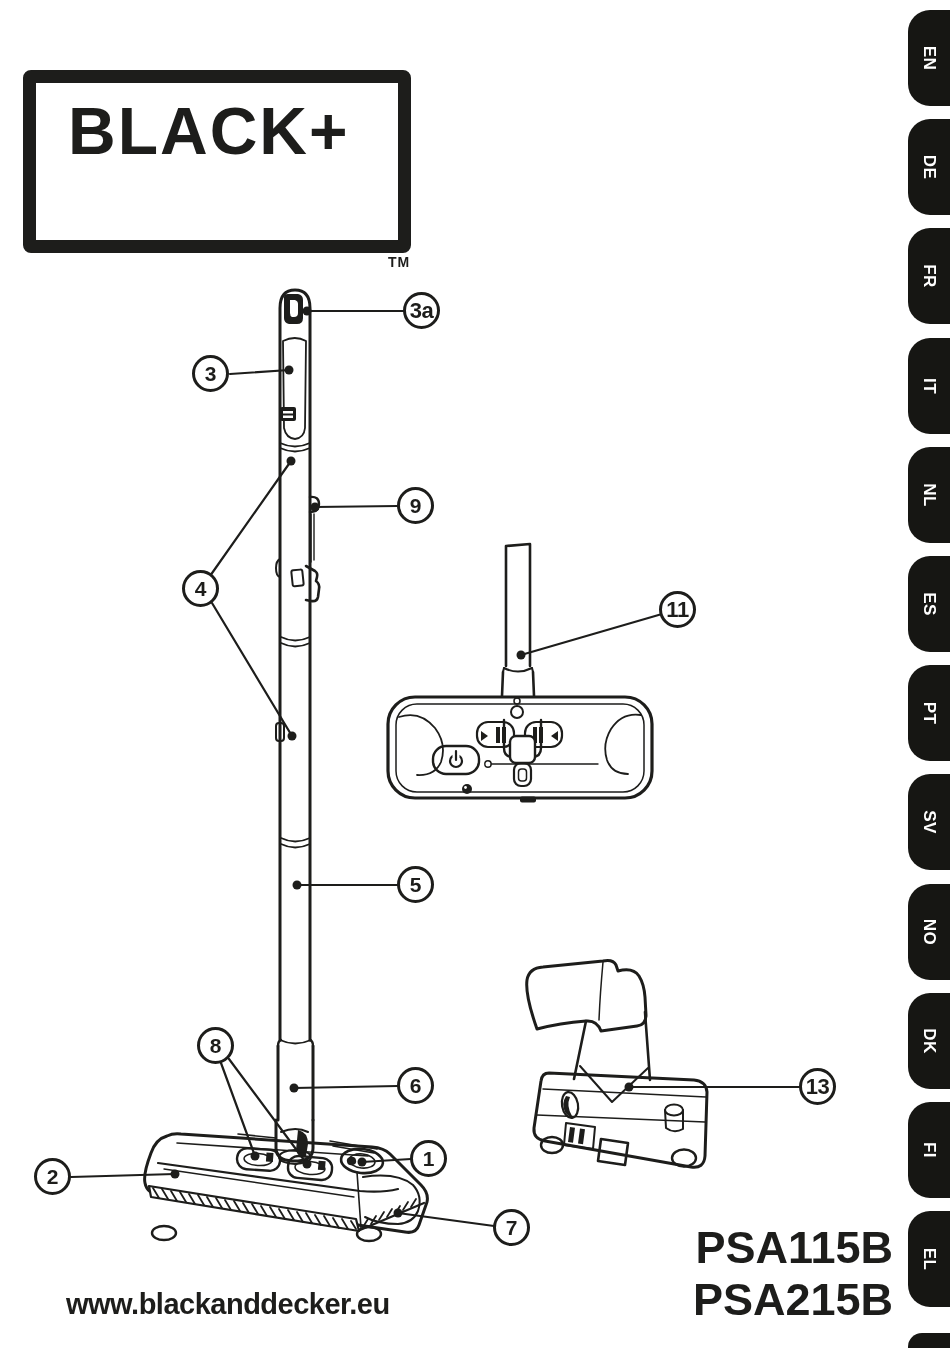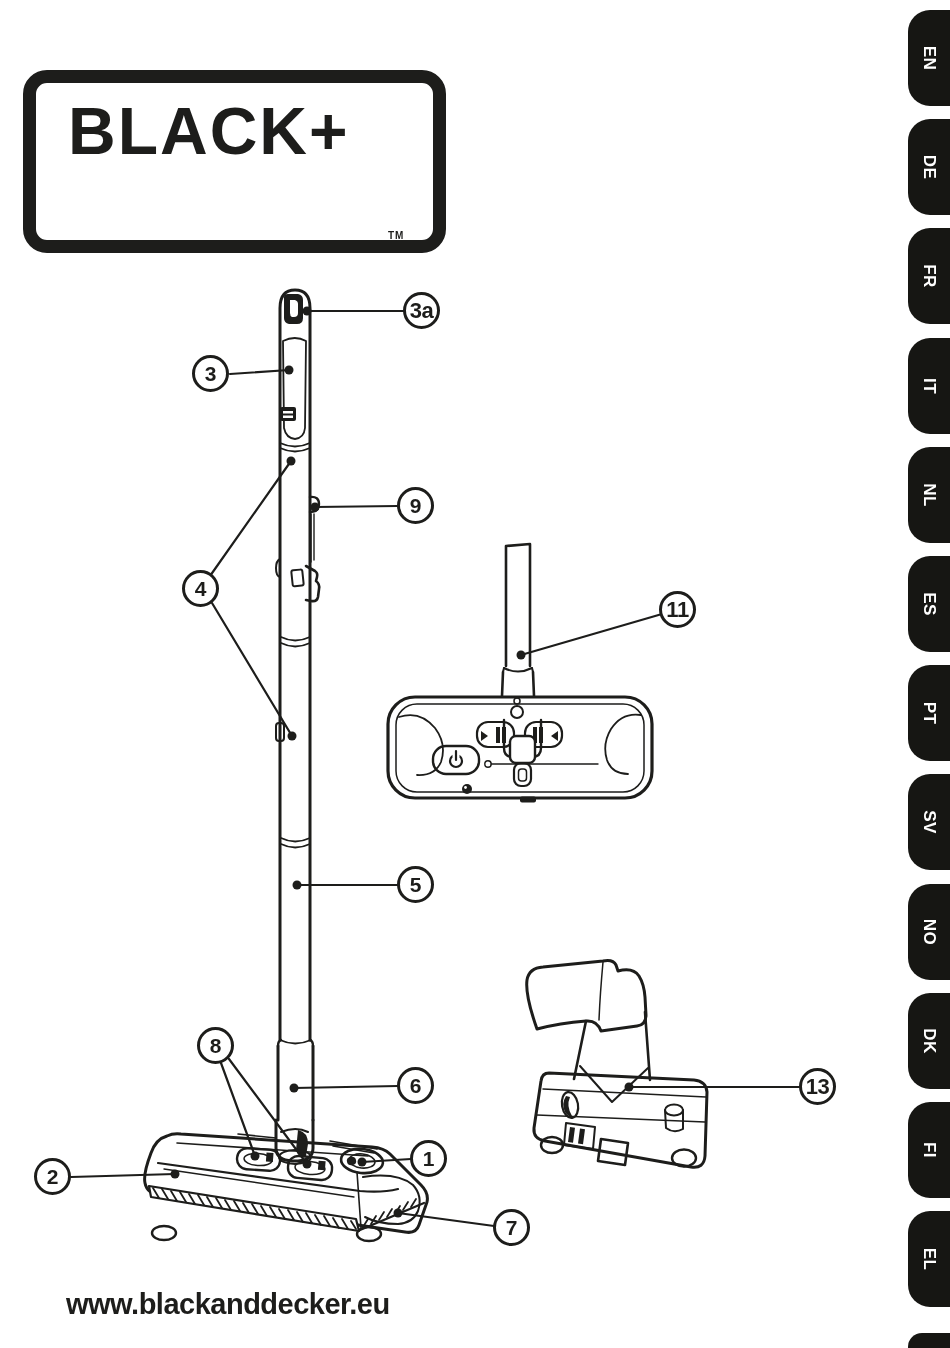--- a/index.html
+++ b/index.html
@@ -2,32 +2,32 @@
 <html><head>
 <meta charset="utf-8">
 <style>
   html,body{margin:0;padding:0;background:#fff;}
   .page{
     position:relative;width:950px;height:1348px;background:#ffffff;overflow:hidden;
     font-family:"Liberation Sans", sans-serif;color:#1d1d1b;
   }
   
   .logo{
-    position:absolute;left:23px;top:70px;width:423px;height:183px;
-    border:13px solid #1d1d1b;border-radius:24px;box-sizing:border-box;
+    position:absolute;left:23px;top:70px;width:388px;height:183px;
+    border:13px solid #1d1d1b;border-radius:8px;box-sizing:border-box;
     background:#fff;
   }
   .logo-text{
     position:absolute;left:32px;top:14px;
     font-weight:700;font-size:66px;line-height:68px;letter-spacing:2px;
     color:#1d1d1b;white-space:nowrap;
   }
   .logo-text span{display:block;}
   .tm{
-    position:absolute;left:388px;top:230px;font-size:10px;font-weight:700;
+    position:absolute;left:388px;top:254px;font-size:14px;font-weight:700;
     letter-spacing:1px;color:#1d1d1b;
   }
   
   .lang-rail{position:absolute;right:0;top:0;width:42px;height:1348px;}
   .lang-tab{
     position:absolute;right:0;width:42px;height:96px;background:#161613;
     border-radius:22px 0 0 22px;display:flex;align-items:center;justify-content:center;
   }
   .lang-tab span{
     display:block;transform:rotate(90deg);color:#ffffff;font-weight:700;
@@ -306,14 +306,18 @@
     <div class="lang-tab" style="top:1102px;">
         <span>FI</span>
       </div>
     <div class="lang-tab" style="top:1211px;">
         <span>EL</span>
       </div>
     <div class="lang-tab partial"></div>
   </div>
 
   <div class="website">www.blackanddecker.eu</div>
+  <div class="models">
+    <div>PSA115B</div>
+    <div>PSA215B</div>
+  </div>
 
 </div>
 
 </body></html>

